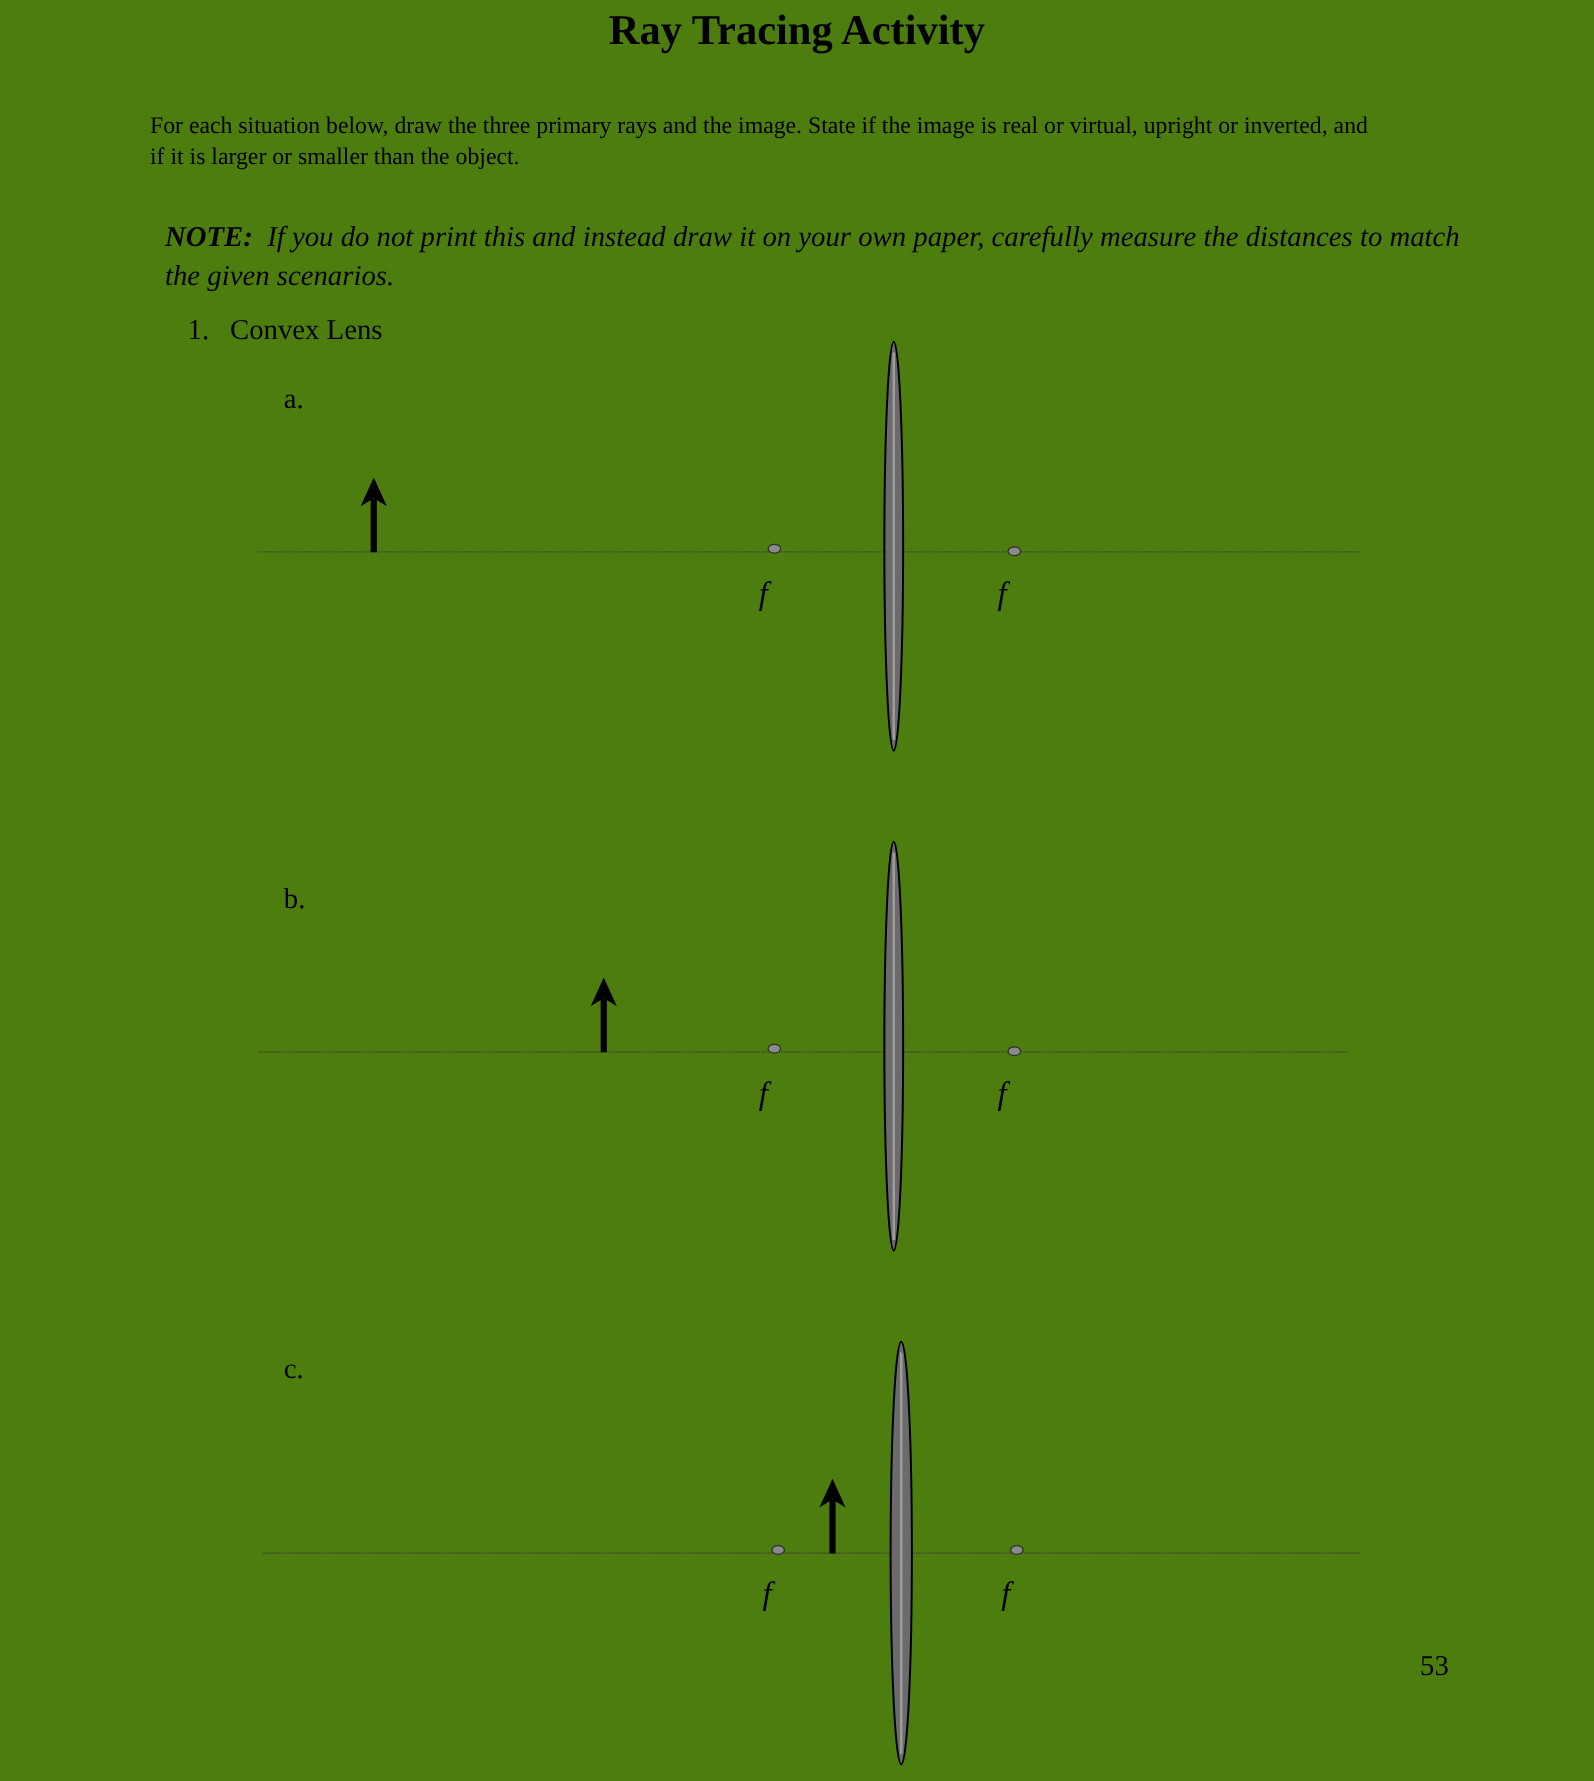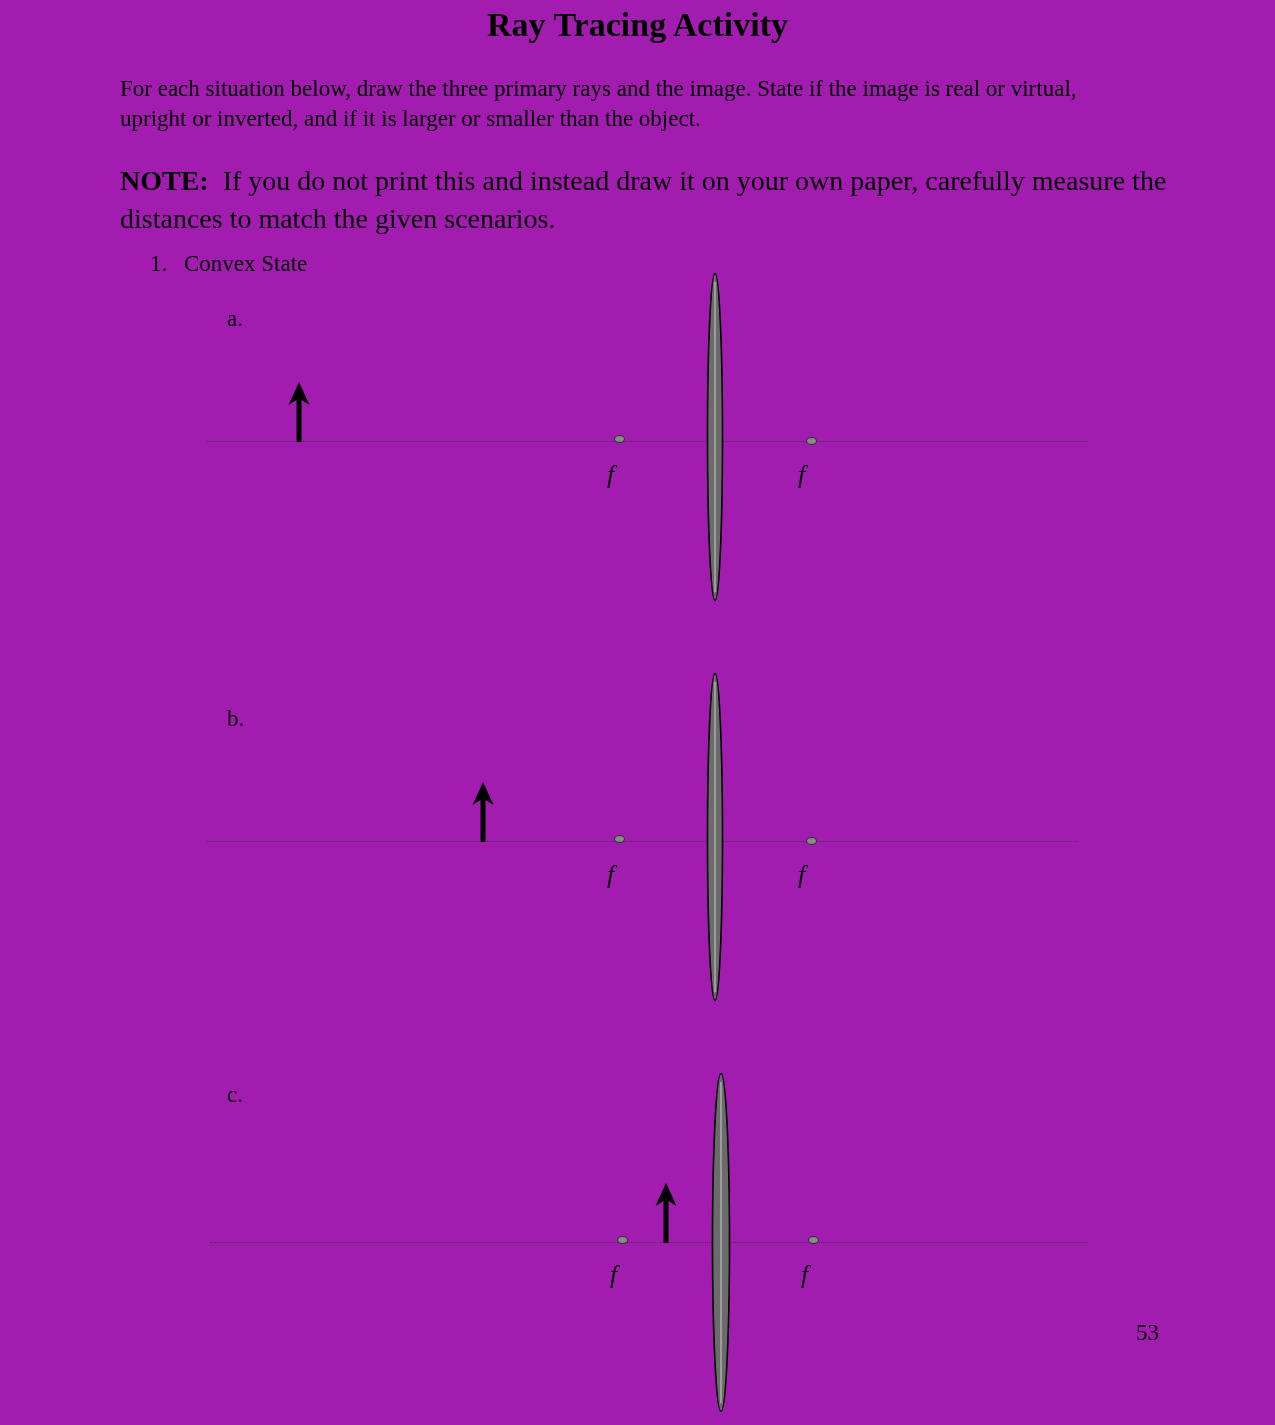--- a/index.html
+++ b/index.html
@@ -1,48 +1,49 @@
 <!DOCTYPE html>
 <html><head>
 <meta charset="utf-8">
 <style>
   html, body { margin: 0; padding: 0; background: #ffffff; }
   .page {
     position: relative;
     width: 1275px;
     height: 1425px;
-    background: #a21caf;
+    background: #4d7c0f;
     font-family: "Liberation Serif", serif;
     color: #000;
     overflow: hidden;
   }
   .title {
     position: absolute;
     top: 6px; left: 0;
     width: 100%;
     text-align: center;
     font-size: 34px;
     font-weight: bold;
     margin: 0;
   }
   .intro {
     position: absolute;
-    top: 74px; left: 120px;
+    top: 88px; left: 120px;
     width: 985px;
-    font-size: 23px;
+    font-size: 19px;
     line-height: 1.32;
     margin: 0;
   }
   .note {
     position: absolute;
     top: 162px; left: 120px;
     width: 1065px;
-    font-size: 28px;
+    font-size: 23px;
     line-height: 1.35;
-    margin: 0;
+    font-style: italic;
+    margin: 12px;
   }
   .note .note-label { font-weight: bold; }
   .item {
     position: absolute;
     top: 251px; left: 150px;
     font-size: 23px;
   }
   .item .num { display: inline-block; width: 34px; }
   .diag-label {
     position: absolute;
@@ -81,21 +82,21 @@
 
 <div class="page">
 
   <h1 class="title">Ray Tracing Activity</h1>
 
   <p class="intro">For each situation below, draw the three primary rays and the image.  State if the image is real or virtual, upright or inverted, and if it is larger or smaller than the object.</p>
 
   <p class="note"><span class="note-label">NOTE:</span>&nbsp; <span>If you do not print this and instead draw it on your own paper, carefully measure the distances to match the given scenarios.</span></p>
 
   <div class="item">
-    <span class="num">1.</span><span>Convex State</span>
+    <span class="num">1.</span><span>Convex Lens</span>
   </div>
 
   <div class="diag-label" style="top:306px; left:227px;">a.</div>
   <div class="axis" style="top:441px; left:207px; width:881px;"></div>
   <div class="arrow" style="top:382px; left:285px;">
     <svg width="28" height="60" viewBox="0 0 28 60">
       <line x1="14" y1="60" x2="14" y2="17" stroke="#000" stroke-width="5"></line>
       <polygon points="14,0 3.5,23 14,16.5 24.5,23" fill="#000"></polygon>
     </svg>
   </div>

